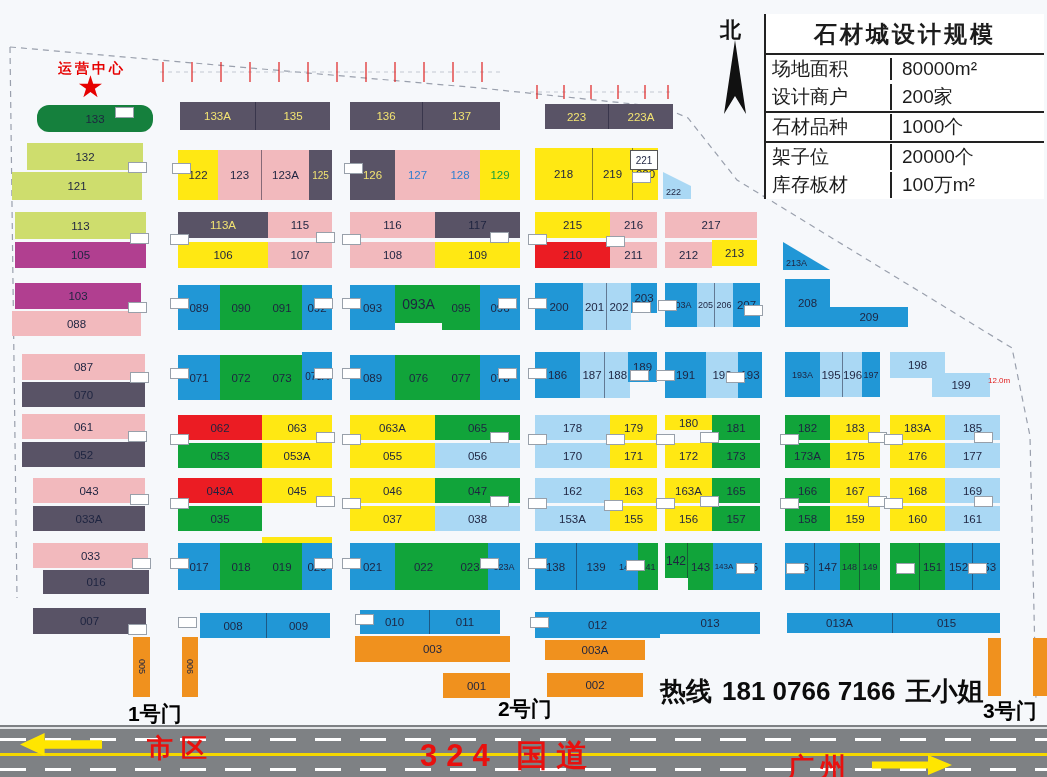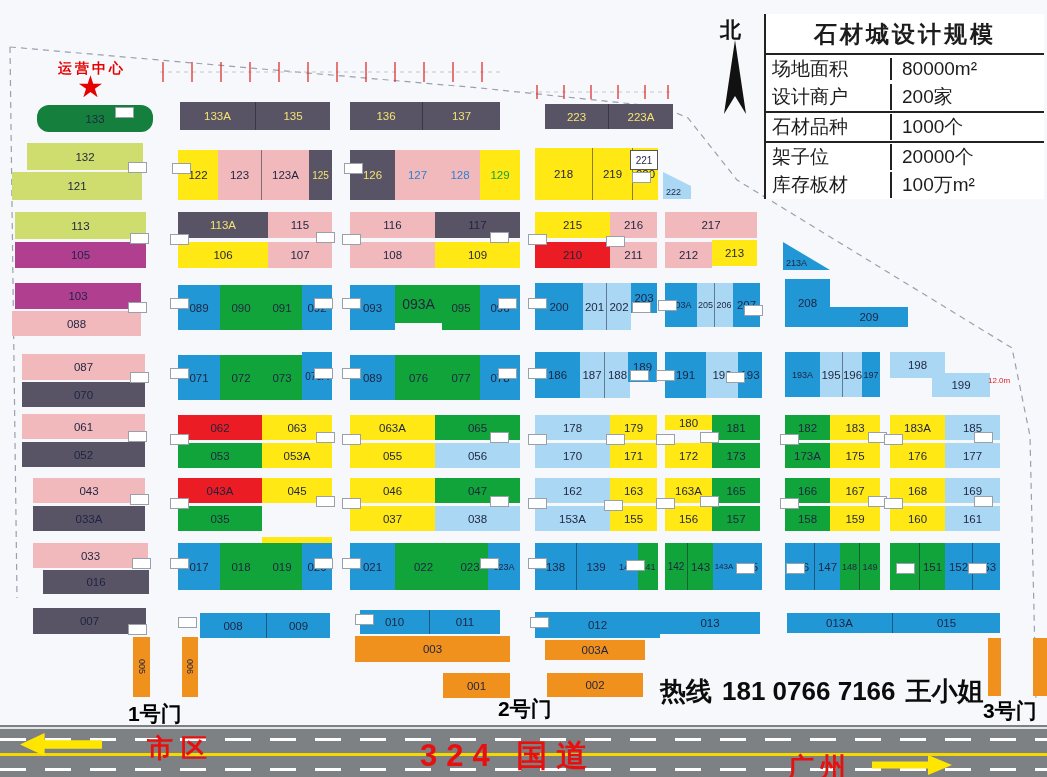--- a/index.html
+++ b/index.html
@@ -266,21 +266,21 @@
       <div class="blk" style="left: 262px; top: 543px; width: 40px; height: 47px; background: rgb(17, 164, 58);">019</div>
       <div class="blk" style="left: 302px; top: 543px; width: 30px; height: 47px; background: rgb(33, 151, 214);">020</div>
       <div class="blk" style="left: 350px; top: 543px; width: 45px; height: 47px; background: rgb(33, 151, 214);">021</div>
       <div class="blk" style="left: 395px; top: 543px; width: 57px; height: 47px; background: rgb(17, 164, 58);">022</div>
       <div class="blk" style="left: 452px; top: 543px; width: 36px; height: 47px; background: rgb(17, 164, 58);">023</div>
       <div class="blk" style="left: 488px; top: 543px; width: 32px; height: 47px; background: rgb(33, 151, 214); font-size: 9px;">023A</div>
       <div class="blk dv" style="left: 535px; top: 543px; width: 42px; height: 47px; background: rgb(33, 151, 214);">138</div>
       <div class="blk" style="left: 577px; top: 543px; width: 38px; height: 47px; background: rgb(33, 151, 214);">139</div>
       <div class="blk" style="left: 615px; top: 543px; width: 23px; height: 47px; background: rgb(33, 151, 214); font-size: 9px;">140</div>
       <div class="blk" style="left: 638px; top: 543px; width: 20px; height: 47px; background: rgb(17, 164, 58); font-size: 9px;">141</div>
-      <div class="blk dv" style="left: 665px; top: 543px; width: 23px; height: 47px; background: rgb(17, 164, 58); font-size: 10px;">142</div>
+      <div class="blk dv" style="left: 665px; top: 543px; width: 23px; height: 35px; background: rgb(17, 164, 58); font-size: 12px;">142</div>
       <div class="blk" style="left: 688px; top: 543px; width: 25px; height: 47px; background: rgb(17, 164, 58);">143</div>
       <div class="blk" style="left: 713px; top: 543px; width: 22px; height: 47px; background: rgb(33, 151, 214); font-size: 8px;">143A</div>
       <div class="blk" style="left: 735px; top: 543px; width: 27px; height: 47px; background: rgb(33, 151, 214);">145</div>
       <div class="blk dv" style="left: 785px; top: 543px; width: 30px; height: 47px; background: rgb(33, 151, 214);">146</div>
       <div class="blk" style="left: 815px; top: 543px; width: 25px; height: 47px; background: rgb(33, 151, 214);">147</div>
       <div class="blk dv" style="left: 840px; top: 543px; width: 20px; height: 47px; background: rgb(17, 164, 58); font-size: 9px;">148</div>
       <div class="blk" style="left: 860px; top: 543px; width: 20px; height: 47px; background: rgb(17, 164, 58); font-size: 9px;">149</div>
       <div class="blk dv" style="left: 890px; top: 543px; width: 30px; height: 47px; background: rgb(17, 164, 58);">150</div>
       <div class="blk" style="left: 920px; top: 543px; width: 25px; height: 47px; background: rgb(17, 164, 58);">151</div>
       <div class="blk dv" style="left: 945px; top: 543px; width: 28px; height: 47px; background: rgb(33, 151, 214);">152</div>

